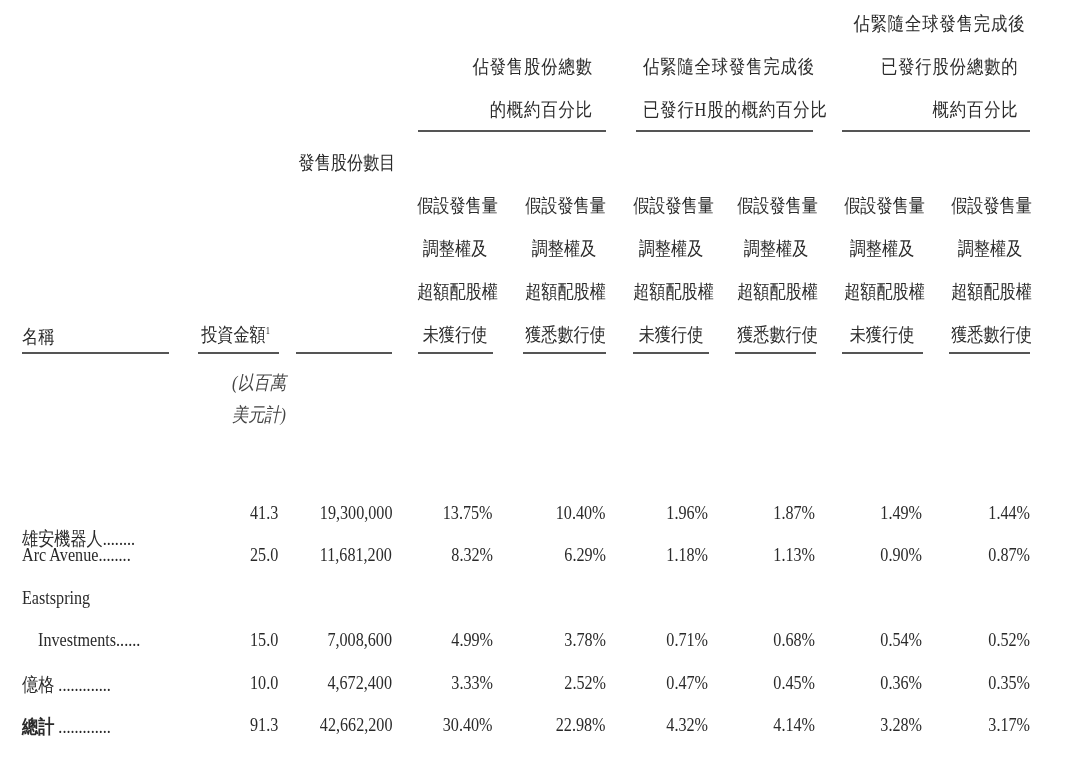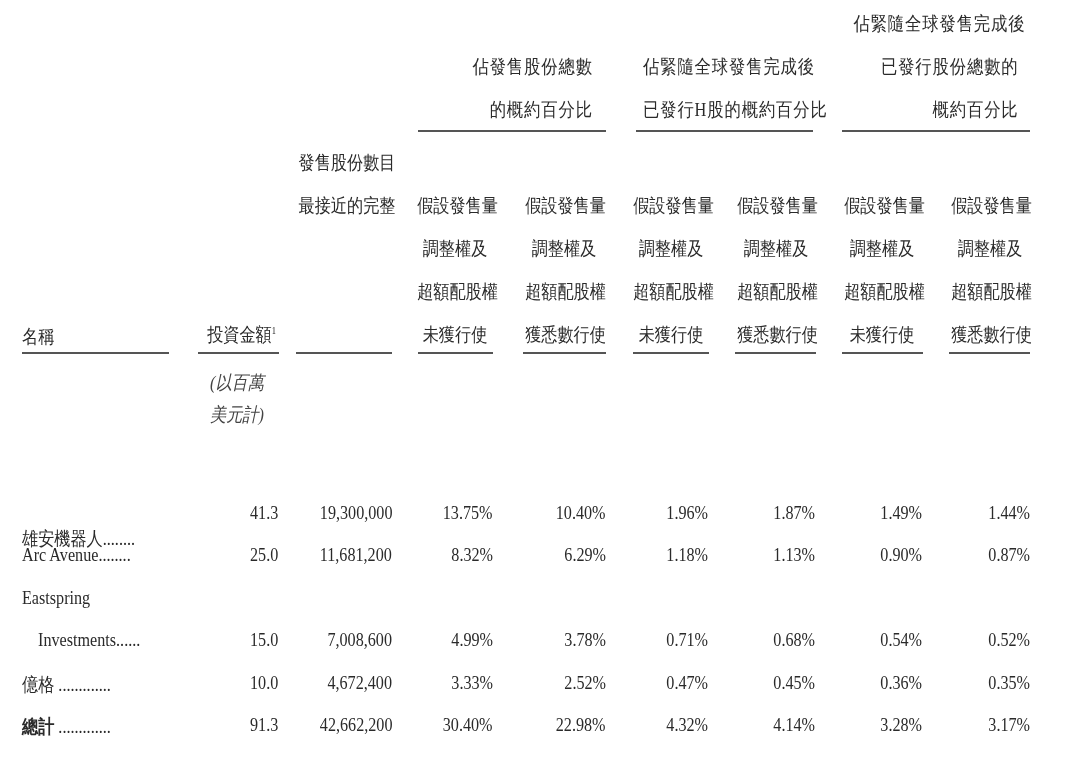--- a/index.html
+++ b/index.html
@@ -44,33 +44,32 @@
   <div class="hdr line">已發行股份總數的</div>
   <div class="hdr line">概約百分比</div>
 </div>
 <div class="uline" style="left:842px; width:188px; top:130px;"></div>
 
 <div class="abs" style="left:22px; top:324px; font-size:19px;">
   <span class="narrow">名稱</span>
 </div>
 <div class="uline" style="left:22px; width:147px; top:352px;"></div>
 
-<div class="abs" style="left:194px; width:82px; top:322px; font-size:19px; text-align:right;">
+<div class="abs" style="left:188px; width:82px; top:322px; font-size:19px; text-align:right;">
   <span class="narrowr"><span>投資金額</span><sup>1</sup></span>
 </div>
 <div class="uline" style="left:198px; width:81px; top:352px;"></div>
 
-<div class="unit" style="left:210px; top:372px; text-align:center;">
+<div class="unit" style="left:232px; top:372px; text-align:center;">
   <div style="height:43px; line-height:22px;"><span class="narrow">(以百萬</span></div>
   <div style="height:43px; line-height:0px;"><span class="narrow">美元計)</span></div>
 </div>
 
 <div class="col" style="left:290px; width:108px; top:141px;">
   <span class="ln"><span class="narrowc">發售股份數目</span></span>
-  <span class="ln"><span class="narrowc">最接近的完整</span></span>
 </div>
 <div class="uline" style="left:296px; width:96px; top:352px;"></div>
 
 <div class="col" style="left:410px; width:90px; top:184px;">
   <span class="ln"><span class="narrowc">假設發售量</span></span>
   <span class="ln"><span class="narrowc">調整權及</span></span>
   <span class="ln"><span class="narrowc">超額配股權</span></span>
   <span class="ln"><span class="narrowc">未獲行使</span></span>
 </div>
 <div class="uline" style="left:418px; width:75px; top:352px;"></div>

